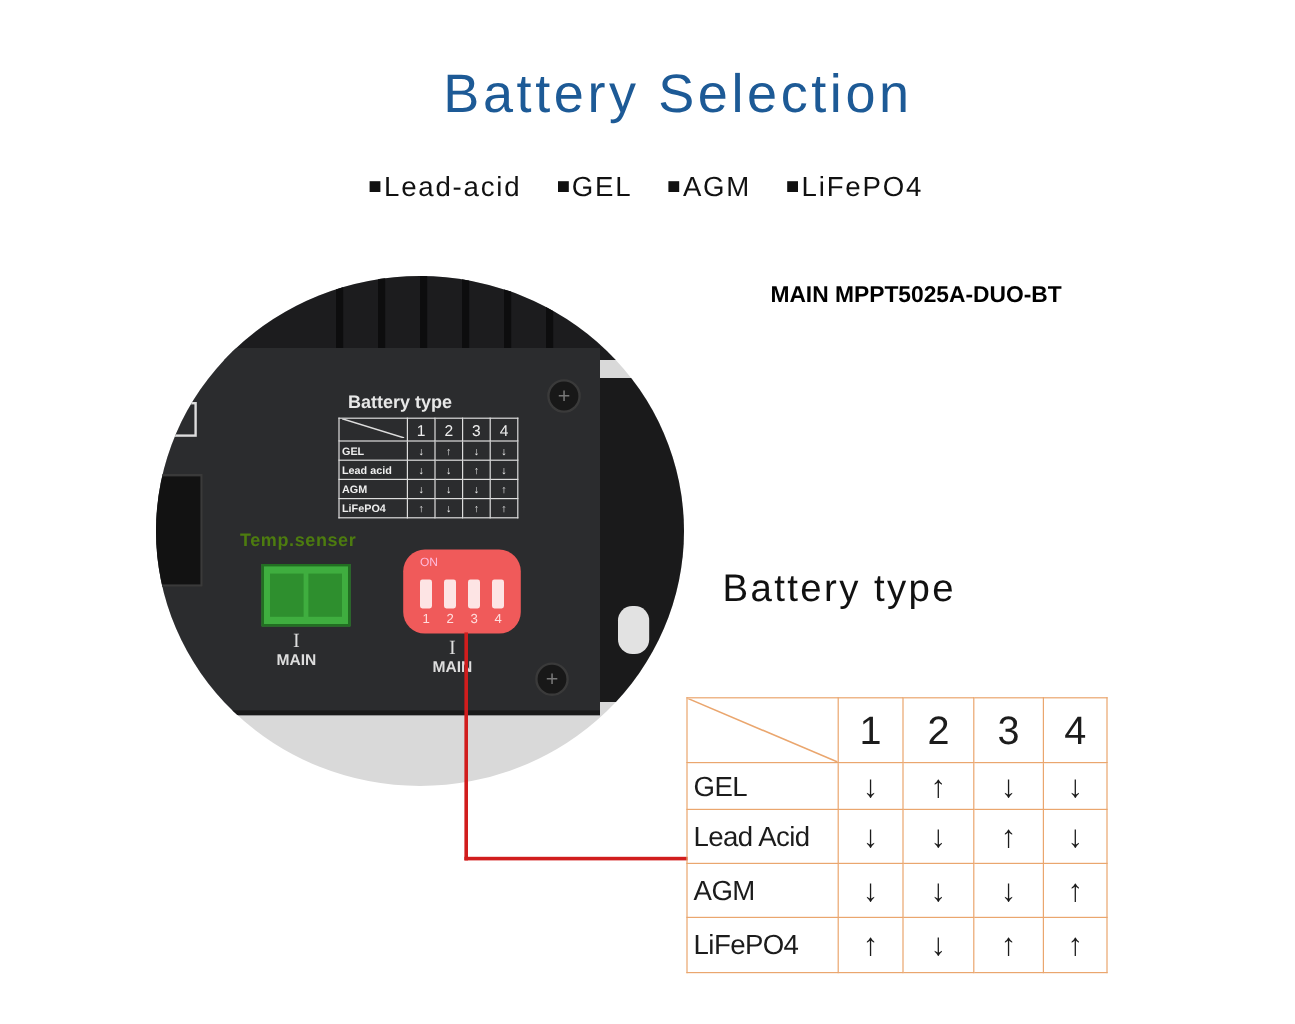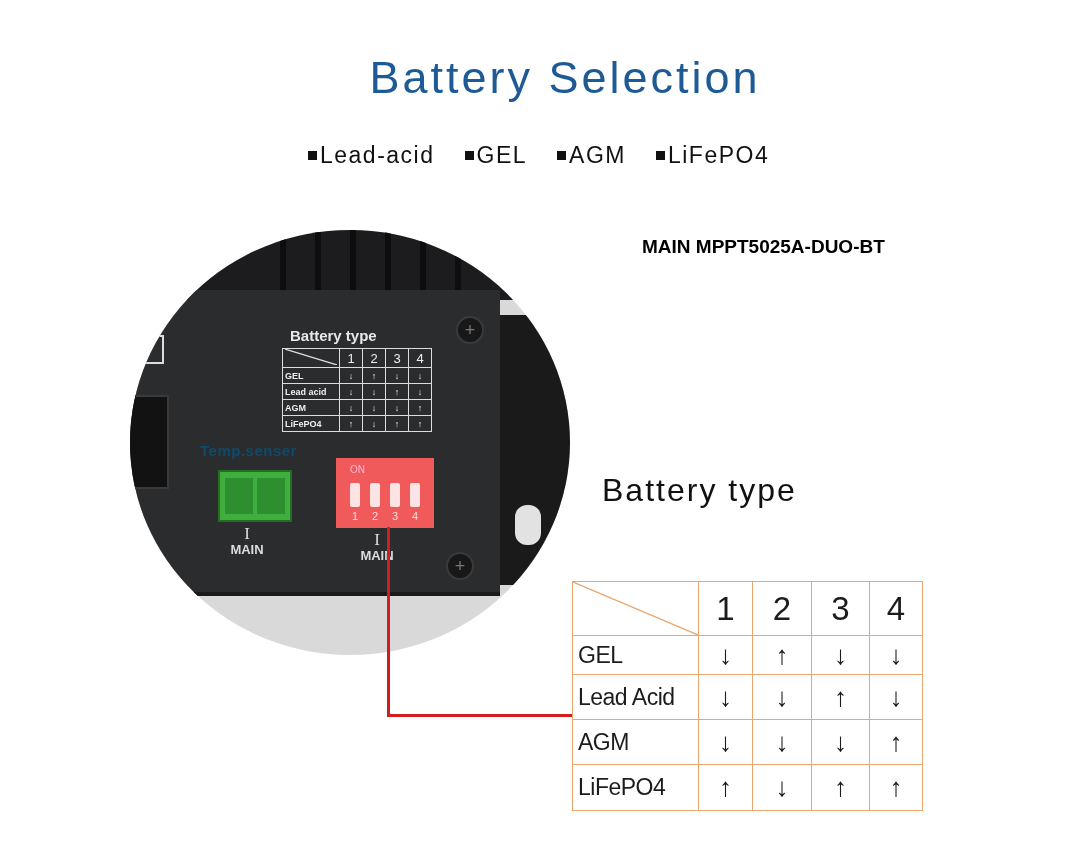--- a/index.html
+++ b/index.html
@@ -36,27 +36,27 @@
   .screw { position: absolute; width: 24px; height: 24px; border-radius: 50%; background: #181818; border: 2px solid #3a3a3a; color: #777; font-size: 18px; line-height: 24px; text-align: center; }
   .left-conn { position: absolute; left: -10px; top: 165px; width: 45px; height: 90px; background: #121212; border: 2px solid #3a3a3a; }
   .left-box { position: absolute; left: 5px; top: 105px; width: 25px; height: 25px; border: 2px solid #ddd; }
 
   .mini-title { position: absolute; left: 160px; top: 97px; color: #e8e8e8; font-weight: bold; font-size: 15px; }
   .mini-table { position: absolute; left: 152px; top: 118px; border-collapse: collapse; color: #eee; }
   .mini-table td { border: 1.5px solid #ddd; font-size: 9px; font-weight: bold; height: 15px; padding: 0 2px; text-align: center; }
   .mini-table td.lbl { text-align: left; width: 52px; }
   .mini-table td.hd { font-size: 13px; font-weight: normal; width: 18px; }
 
-  .temp-label { position: absolute; left: 70px; top: 212px; color: #0c4a6e; font-size: 15px; font-weight: bold; letter-spacing: 0.5px; }
+  .temp-label { position: absolute; left: 70px; top: 212px; color: #4d7c0f; font-size: 15px; font-weight: bold; letter-spacing: 0.5px; }
   .green-term { position: absolute; left: 88px; top: 240px; width: 70px; height: 48px; background: #3fae3f; border: 2px solid #226f22; }
   .green-term .slot { position: absolute; top: 6px; width: 28px; height: 36px; background: #2e8f2e; }
   .main-lbl { position: absolute; color: #ddd; font-weight: bold; font-size: 13px; text-align: center; width: 50px; }
   .main-lbl .i { display: block; font-family: "Liberation Serif", serif; font-size: 17px; font-weight: normal; line-height: 16px; }
 
-  .dip { position: absolute; left: 206px; top: 228px; width: 98px; height: 70px; background: #f05a5a; }
+  .dip { position: absolute; left: 206px; top: 228px; width: 98px; height: 70px; background: #f05a5a; border-radius: 18px; }
   .dip .on { position: absolute; left: 14px; top: 6px; color: #fbd; font-size: 10px; }
   .dip .sw { position: absolute; top: 25px; width: 10px; height: 24px; background: #fde4e4; border-radius: 2px; }
   .dip .num { position: absolute; top: 52px; color: #fdd; font-size: 11px; }
 
   
   .red-v { position: absolute; left: 387px; top: 527px; width: 3px; height: 190px; background: #d11d1d; }
   .red-h { position: absolute; left: 387px; top: 714px; width: 186px; height: 3px; background: #d11d1d; }
 
   
   .big-table { position: absolute; left: 572px; top: 581px; border-collapse: collapse; }

